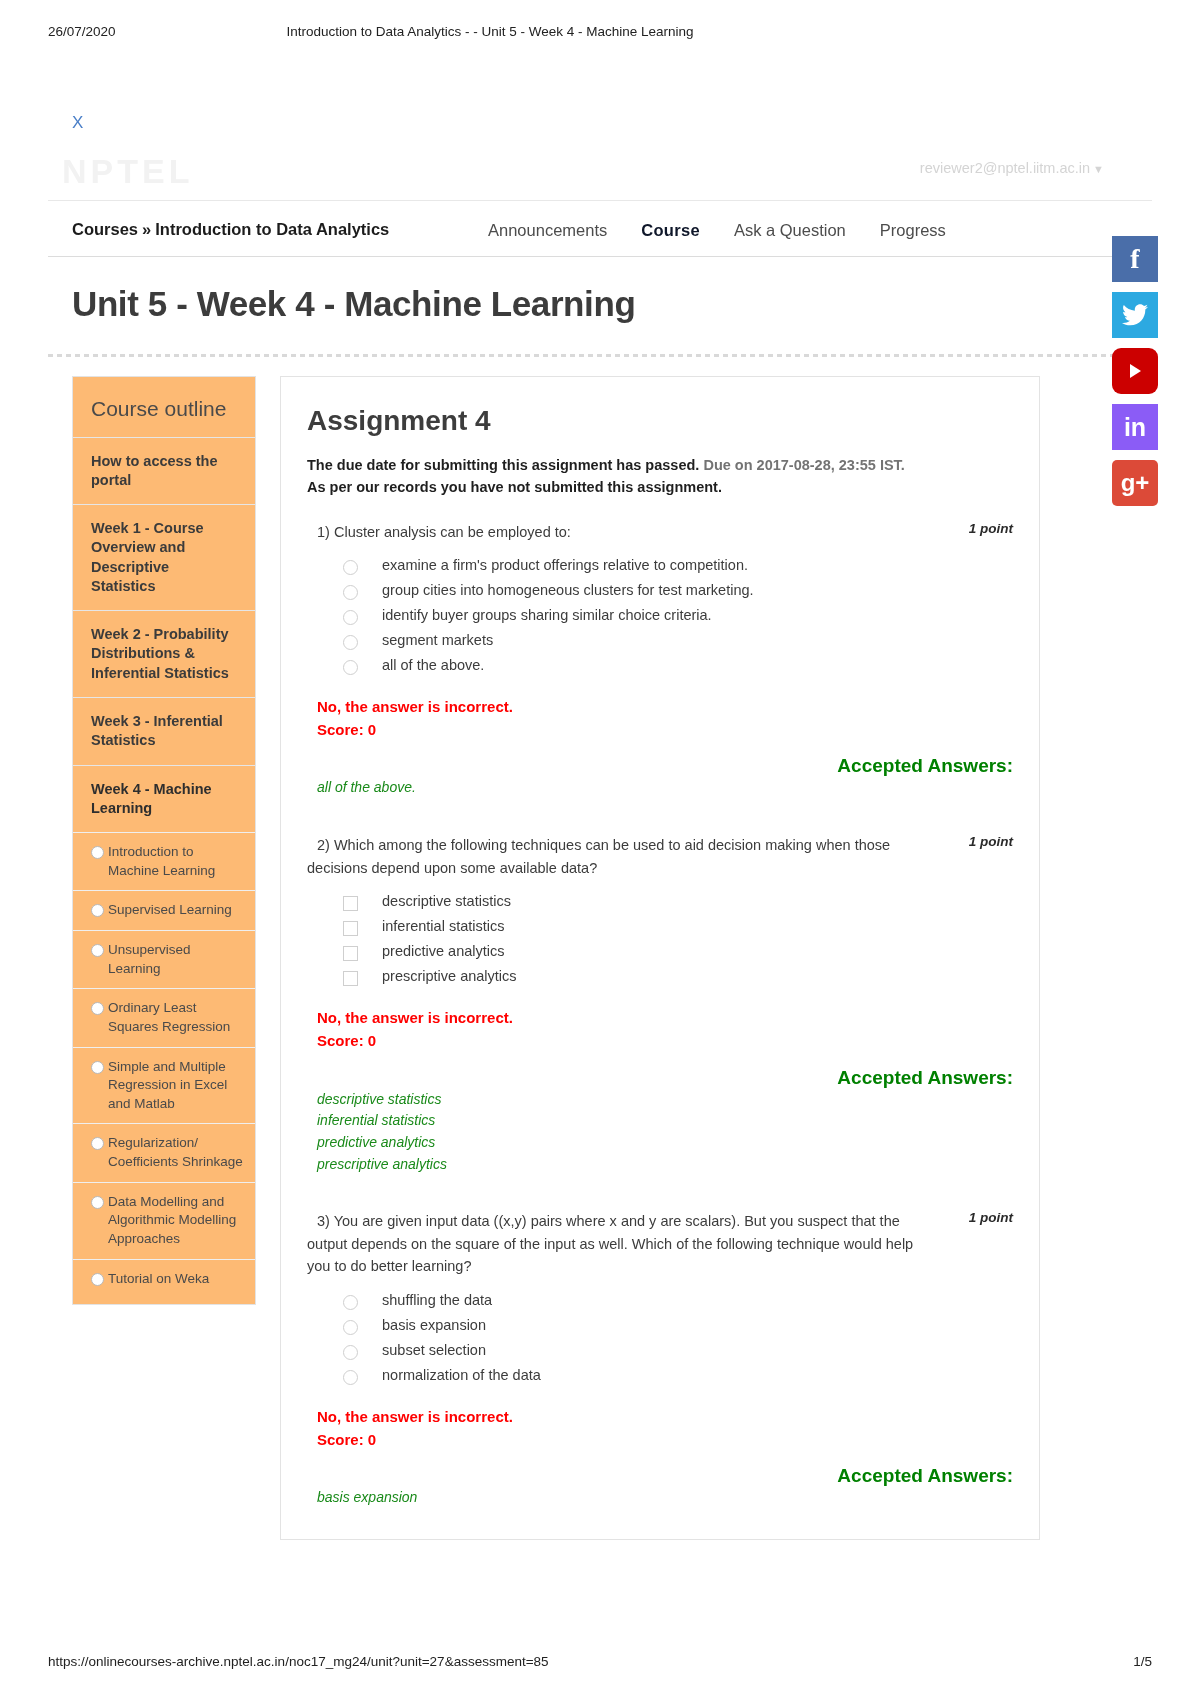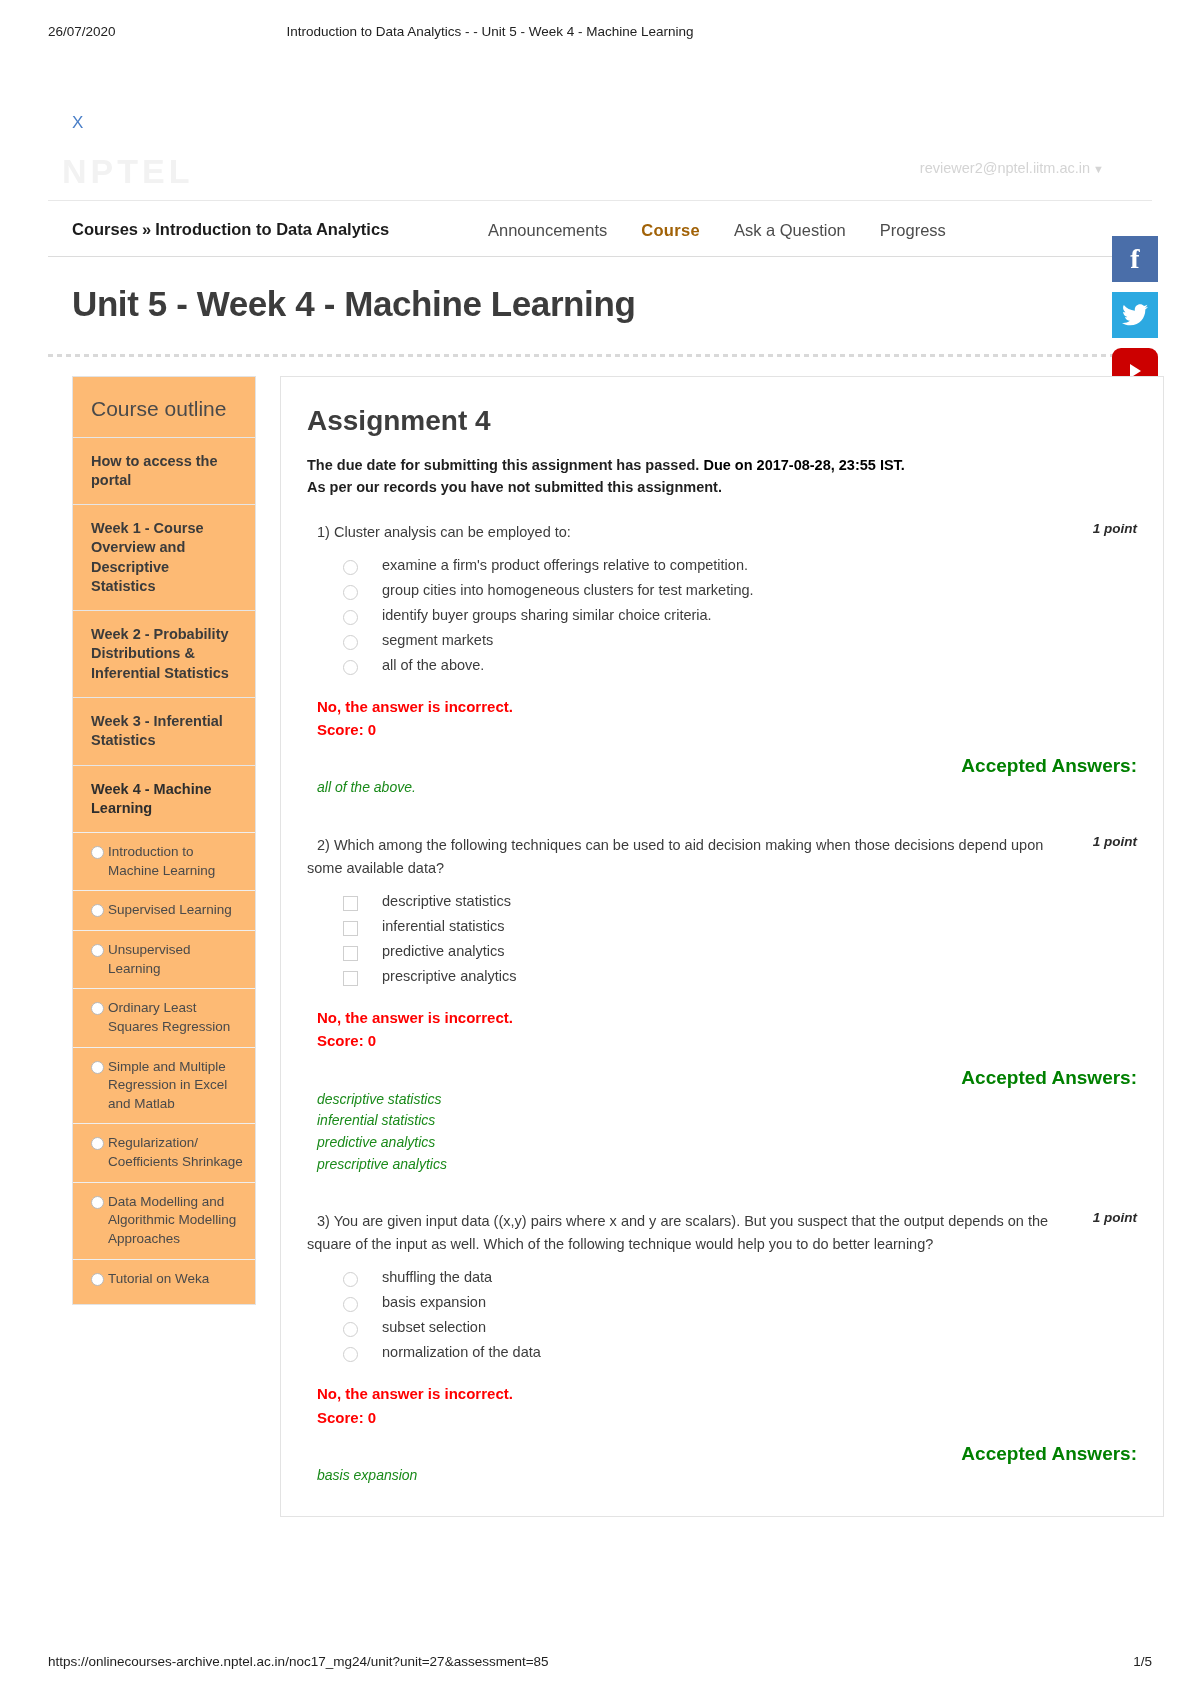--- a/index.html
+++ b/index.html
@@ -138,21 +138,21 @@
   .navlinks a {
     display: inline-block;
     font-size: 16.5px;
     color: #4c4c4c;
     text-decoration: none;
     margin-right: 34px;
     vertical-align: baseline;
   }
   .navlinks a.active {
     font-weight: bold;
-    color: #a16207;
+    color: #0f172a;
     letter-spacing: 0.3px;
   }
   .nav-rule {
     position: absolute;
     left: 0;
     top: 160px;
     width: 1104px;
     height: 1px;
     background: #dcdcdc;
   }
@@ -191,21 +191,21 @@
     display: flex;
     align-items: center;
     justify-content: center;
     color: #fff;
     font-weight: bold;
     cursor: pointer;
   }
   .social-fb { background: #4a6ea9; font-size: 28px; font-family: "Liberation Serif", serif; }
   .social-tw { background: #2ca9e1; }
   .social-yt { background: #cc0000; border-radius: 9px; }
-  .social-li { background: #ec4899; font-size: 25px; }
+  .social-li { background: #8b5cf6; font-size: 25px; }
   .social-gp { background: #dc4a38; border-radius: 5px; font-size: 24px; }
 
   
   .col-sidebar {
     position: absolute;
     left: 24px;
     top: 280px;
     width: 184px;
     border: 1px solid #e3e3e3;
     background: #fdba74;
@@ -247,40 +247,40 @@
     border-radius: 50%;
     margin-top: 3px;
     margin-right: 4px;
     background: #fff;
   }
 
   .col-main {
     position: absolute;
     left: 232px;
     top: 280px;
-    width: 884px;
+    width: 760px;
     border: 1px solid #e3e3e3;
     background: #fff;
     box-sizing: border-box;
     padding: 24px 26px 24px 26px;
   }
   .assignment-title {
     font-size: 28px;
     font-weight: bold;
     color: #3d3d3d;
     margin: 4px 0 18px 0;
   }
   .due-line {
     font-size: 14.5px;
     font-weight: bold;
     color: #1f1f1f;
     line-height: 1.5;
     margin-bottom: 22px;
   }
-  .due-red { color: #000000; }
+  .due-red { color: #737373; }
 
   .question-block { margin-bottom: 4px; position: relative; margin-top: 9px; }
   .q-row { position: relative; }
   .q-text {
     font-size: 14.5px;
     color: #3c3c3c;
     line-height: 1.55;
     padding-right: 76px;
     text-indent: 10px;
   }

